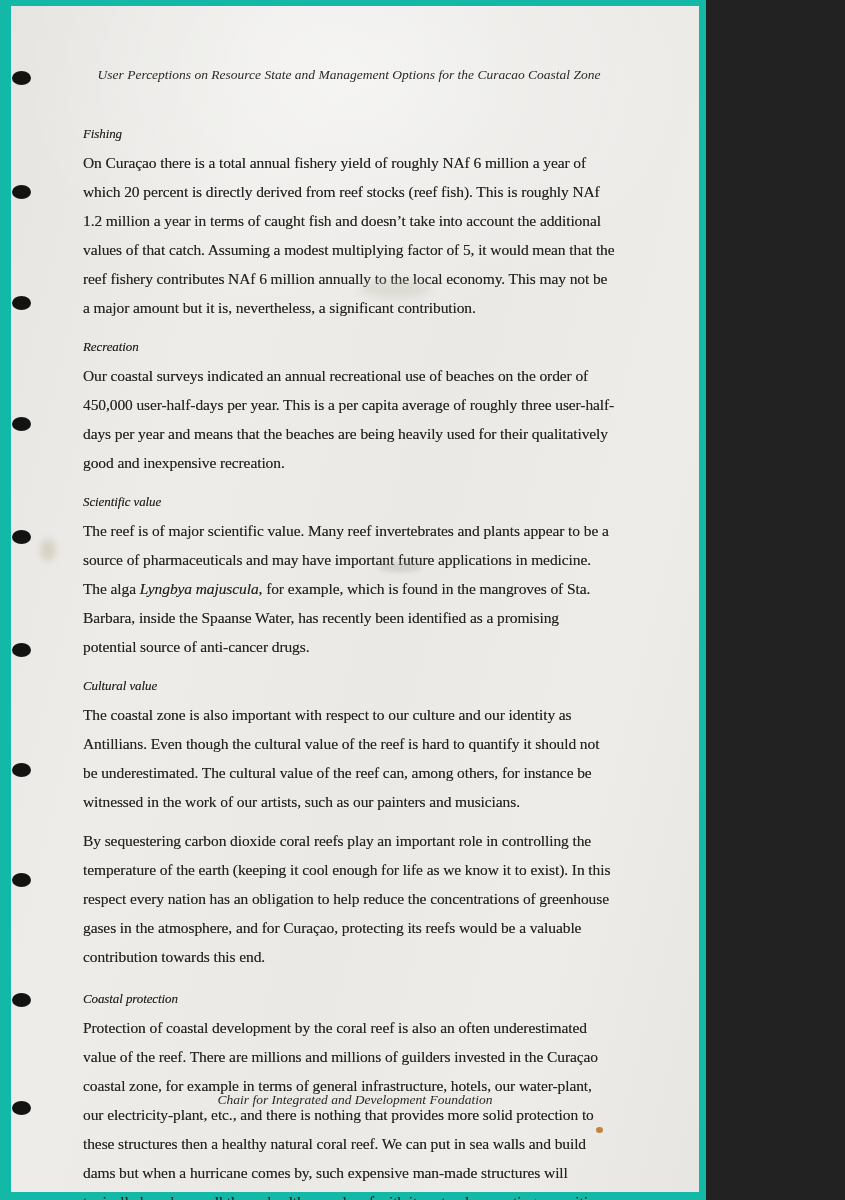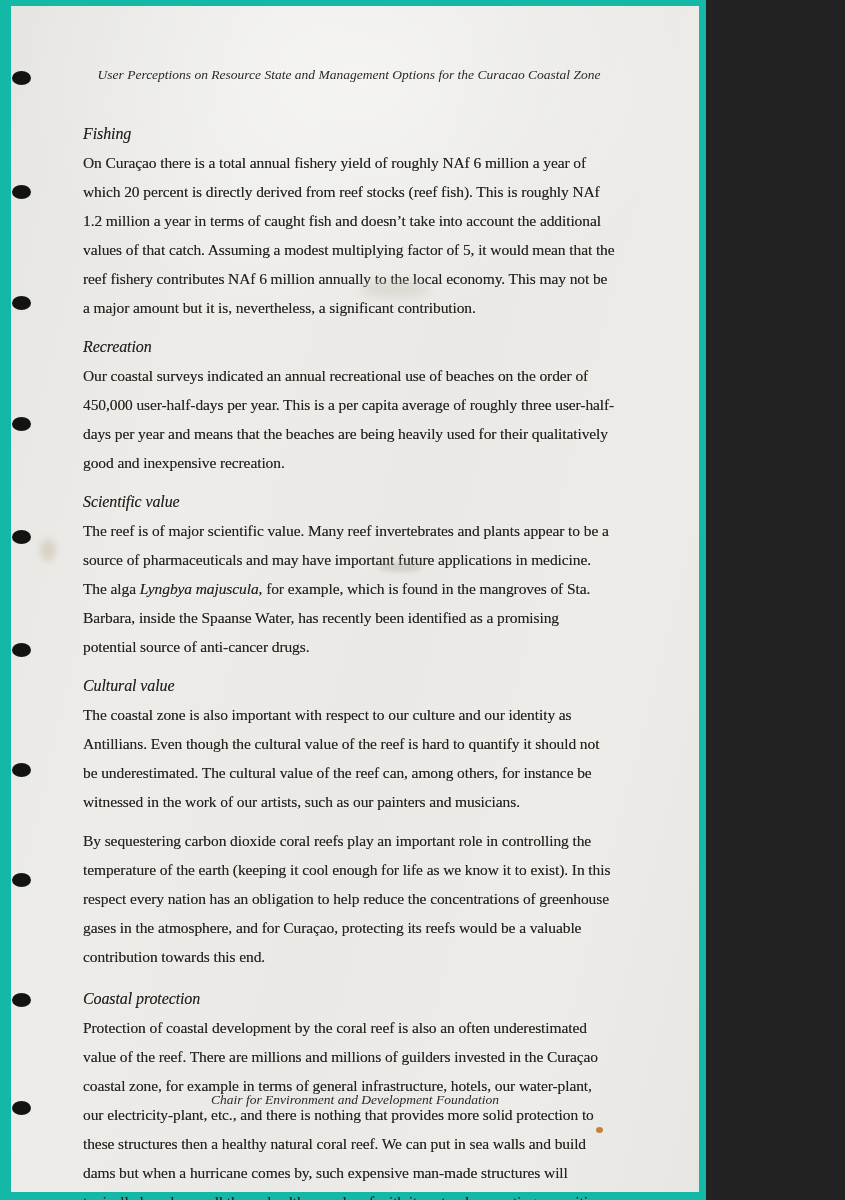--- a/index.html
+++ b/index.html
@@ -42,21 +42,21 @@
     letter-spacing: -0.1px;
     text-shadow: 0 0 0.4px rgba(45,42,38,0.55);
   }
   .sec { margin: 0; }
   .sec + .sec { margin-top: 10px; }
   .sec.extra-gap { margin-top: 13px; }
   .sec h3 {
     margin: 0;
     font-style: italic;
     font-weight: normal;
-    font-size: 16px;
+    font-size: 13px;
     line-height: 29px;
   }
   .sec p { margin: 0; }
   .species { font-style: italic; }
   .footer {
     position: absolute;
     left: 0; right: 0; top: 1085px;
     text-align: center;
     font-style: italic;
     font-size: 13.5px;
@@ -112,21 +112,21 @@
       </section>
 
       <section class="sec extra-gap">
         <h3>Coastal protection</h3>
         <p>Protection of coastal development by the coral reef is also an often underestimated value of the reef. There are millions and millions of guilders invested in the Curaçao coastal zone, for example in terms of general infrastructure, hotels, our water-plant, our electricity-plant, etc., and there is nothing that provides more solid protection to these structures then a healthy natural coral reef. We can put in sea walls and build dams but when a hurricane comes by, such expensive man-made structures will typically bear less well than a healthy coral reef with its natural cementing capacities.</p>
       </section>
 
     </div>
 
     <div class="footer">
-      <div>Chair for Environment and Development Foundation</div>
+      <div>Chair for Integrated and Development Foundation</div>
     </div>
 
     <div class="pagenum">35</div>
 
     <div class="stain stain-smudge-1"></div>
     <div class="stain stain-pencil"></div>
     <div class="stain stain-smudge-2"></div>
     <div class="stain stain-dot"></div>
 
   </div>

